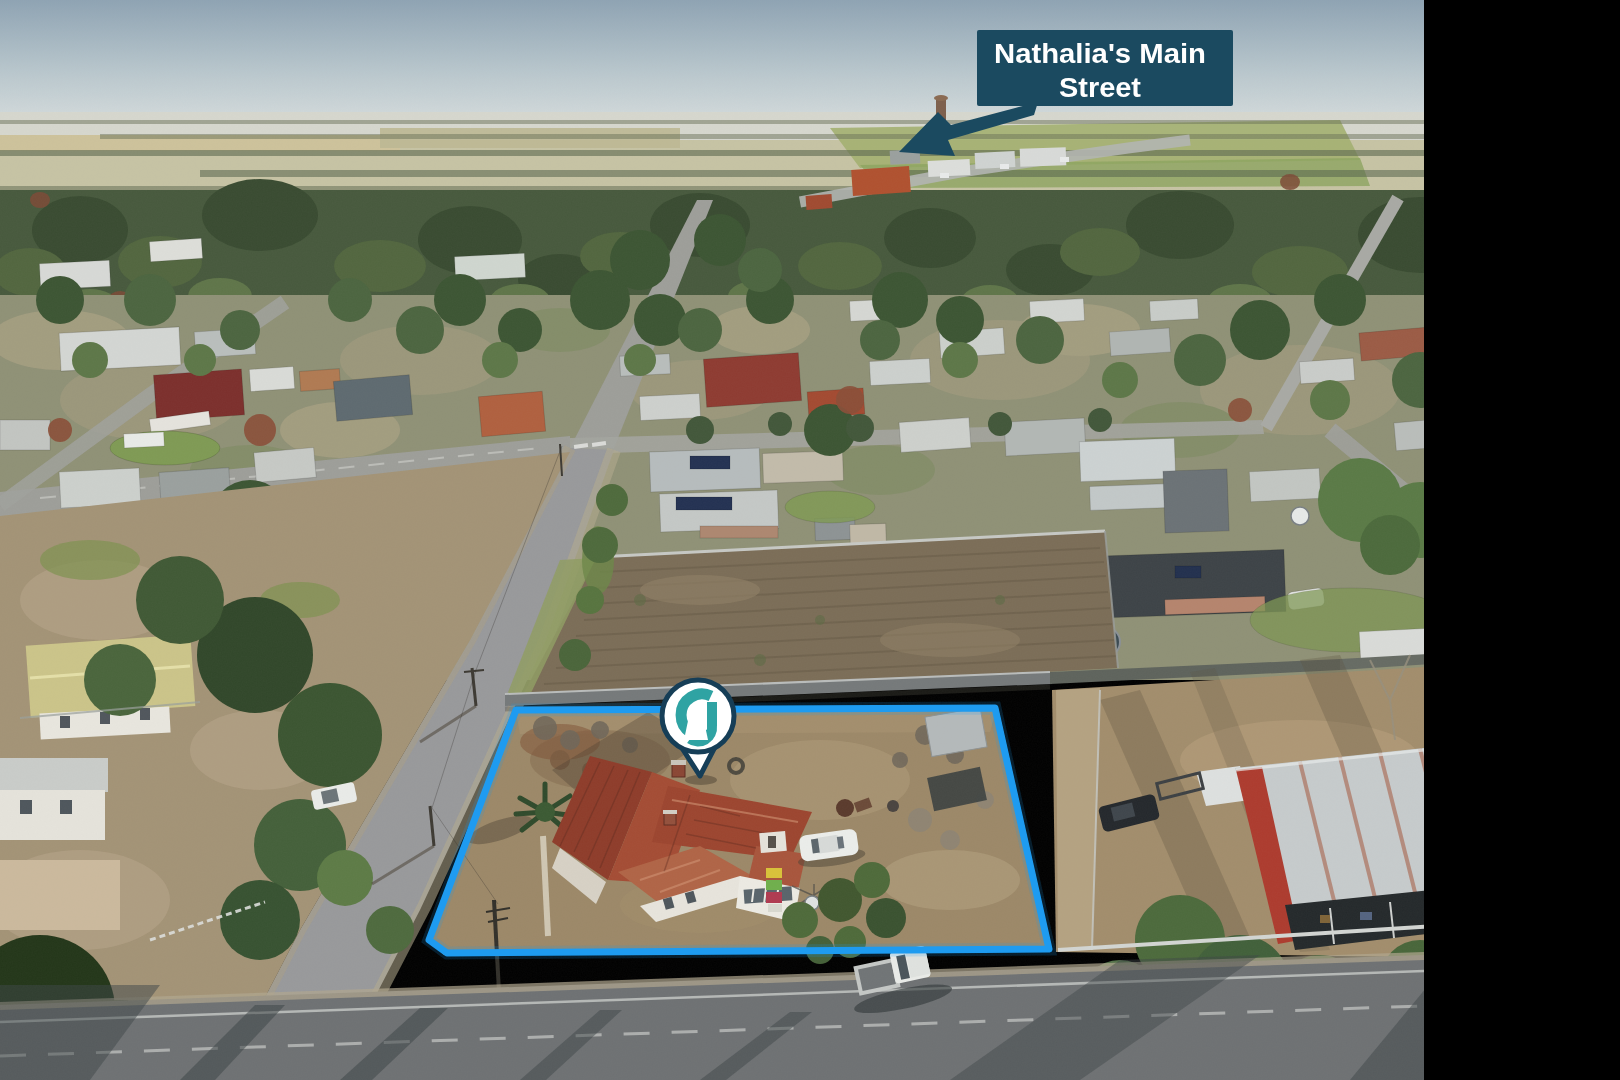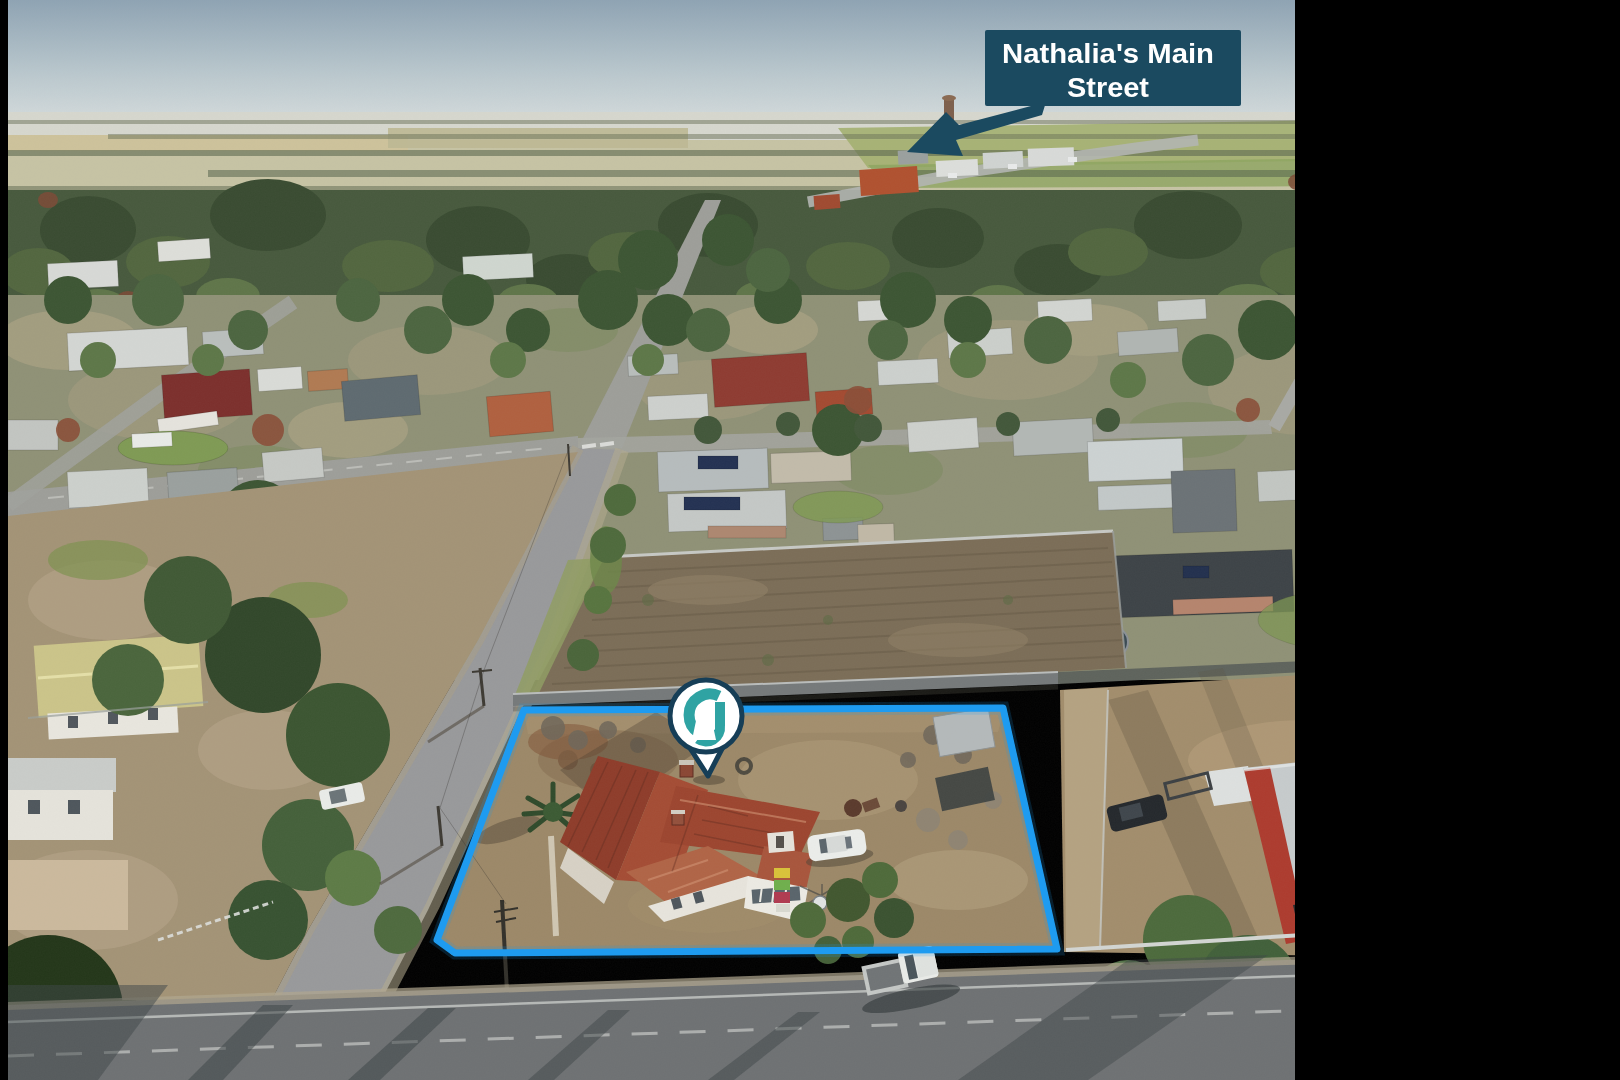--- a/index.html
+++ b/index.html
@@ -1,16 +1,16 @@
 <!DOCTYPE html>
 <html><head>
 <meta charset="utf-8">
 <style>
   html,body{margin:0;padding:0;background:#000;}
-  .stage{position:relative;width:1287px;height:1080px;overflow:hidden;padding-left:8px;}
+  .stage{position:relative;width:1424px;height:1080px;overflow:hidden;}
   svg{display:block;width:1620px;height:1080px;}
   .lbl{font-family:"Liberation Sans","DejaVu Sans",sans-serif;font-weight:700;font-size:27px;}
 </style>
 </head>
 <body>
 
 <div class="stage">
 <svg viewBox="0 0 1620 1080">
   <defs>
     <linearGradient id="sky" x1="0" y1="0" x2="0" y2="1">

